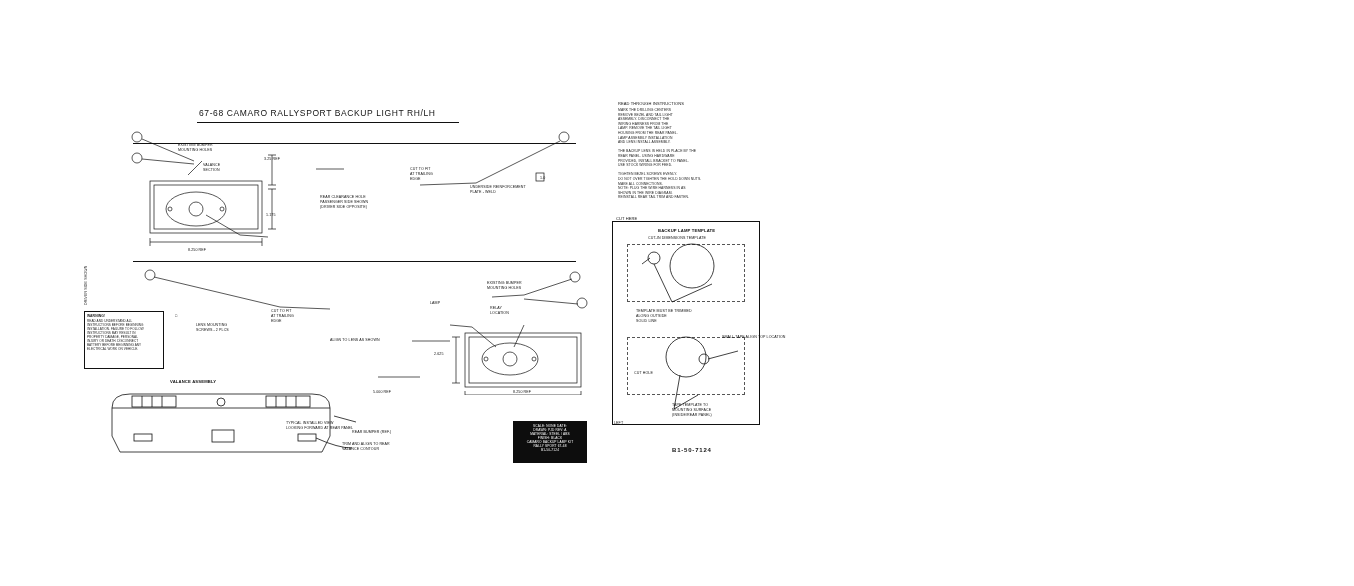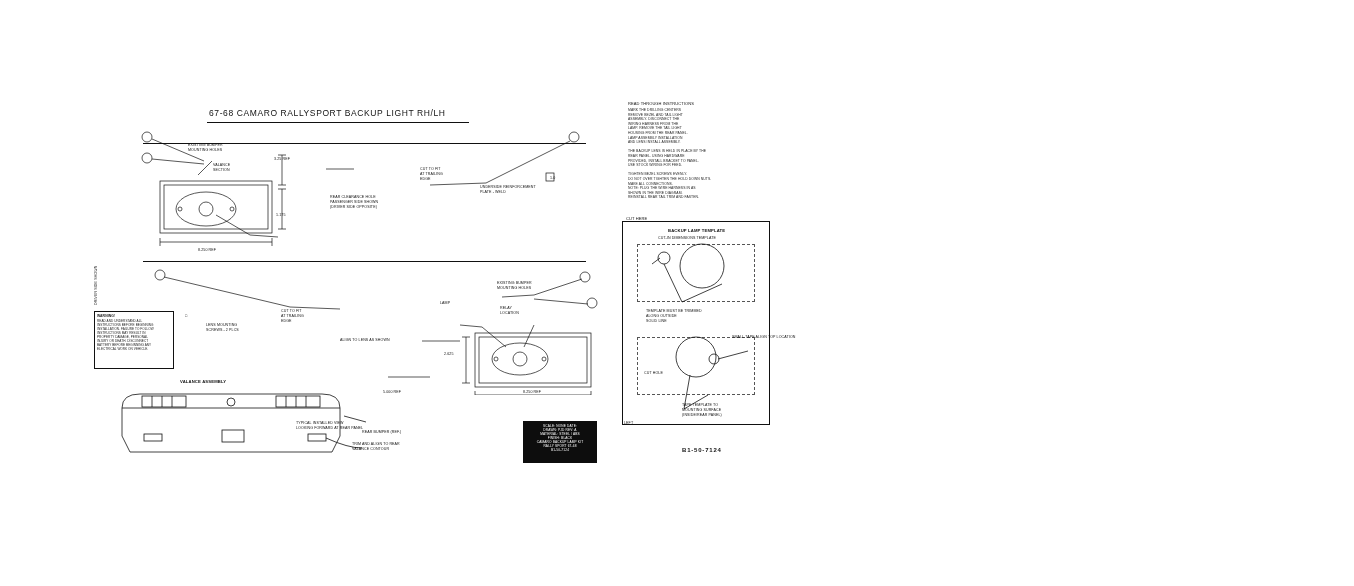--- a/index.html
+++ b/index.html
@@ -14,21 +14,20 @@
     font-family: "Liberation Sans", sans-serif;
     color: #1a1a1a;
     overflow: hidden;
   }
   .sheet {
     position: absolute;
     left: 0; top: 0;
     width: 1244px;
     height: 586px;
     background: #ffffff;
-    margin-left: 10px;
   }
   .abs { position: absolute; }
   .ttl {
     font-size: 8.5px;
     letter-spacing: 0.6px;
     color: #111;
     white-space: nowrap;
   }
   .titleline {
     position: absolute;

